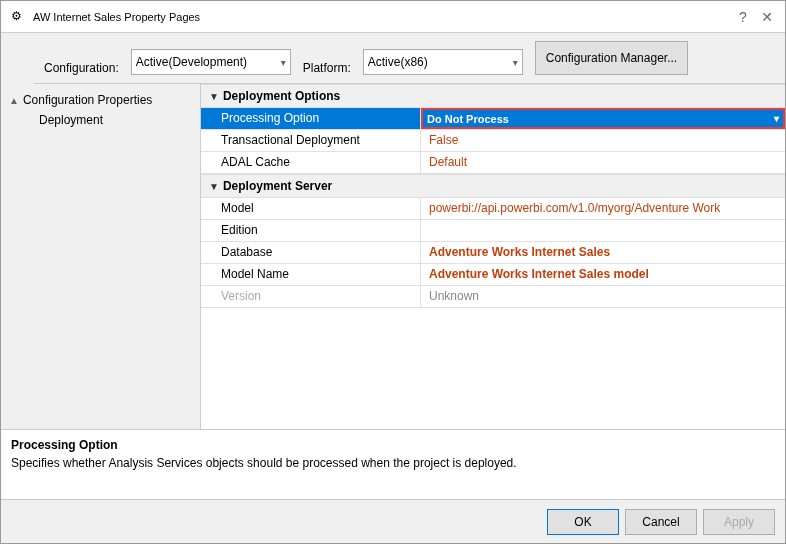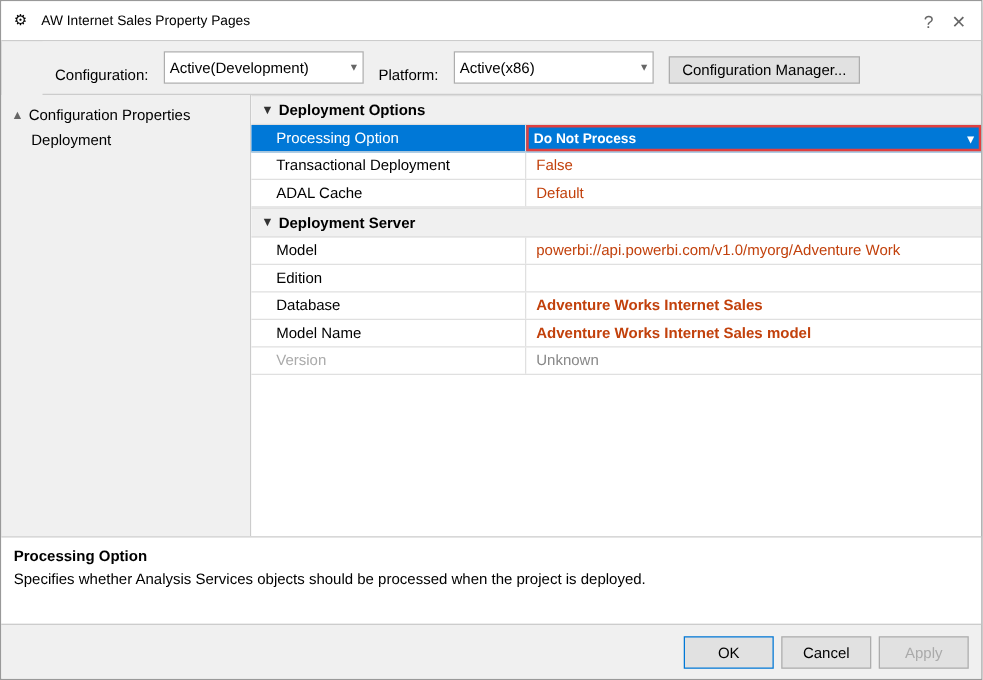--- a/index.html
+++ b/index.html
@@ -83,21 +83,21 @@
       display: flex;
       align-items: center;
       justify-content: space-between;
       position: relative;
     }
     .config-select-arrow {
       font-size: 10px;
       color: #666;
     }
     .config-btn {
-      height: 22px;
+      height: 34px;
       border: 1px solid #adadad;
       background: #e1e1e1;
       font-size: 12px;
       padding: 0 10px;
       cursor: pointer;
     }
     .main-content {
       display: flex;
       flex: 1;
       overflow: hidden;
@@ -118,21 +118,21 @@
       font-size: 12px;
       color: #000;
       gap: 4px;
       cursor: pointer;
     }
     .sidebar-expand-icon {
       font-size: 10px;
       color: #666;
     }
     .sidebar-item {
-      padding: 3px 8px 3px 24px;
+      padding: 3px 8px 3px 38px;
       font-size: 12px;
       color: #000;
       cursor: pointer;
     }
     .property-panel {
       flex: 1;
       overflow: auto;
       background: #fff;
     }
     .section-header {

